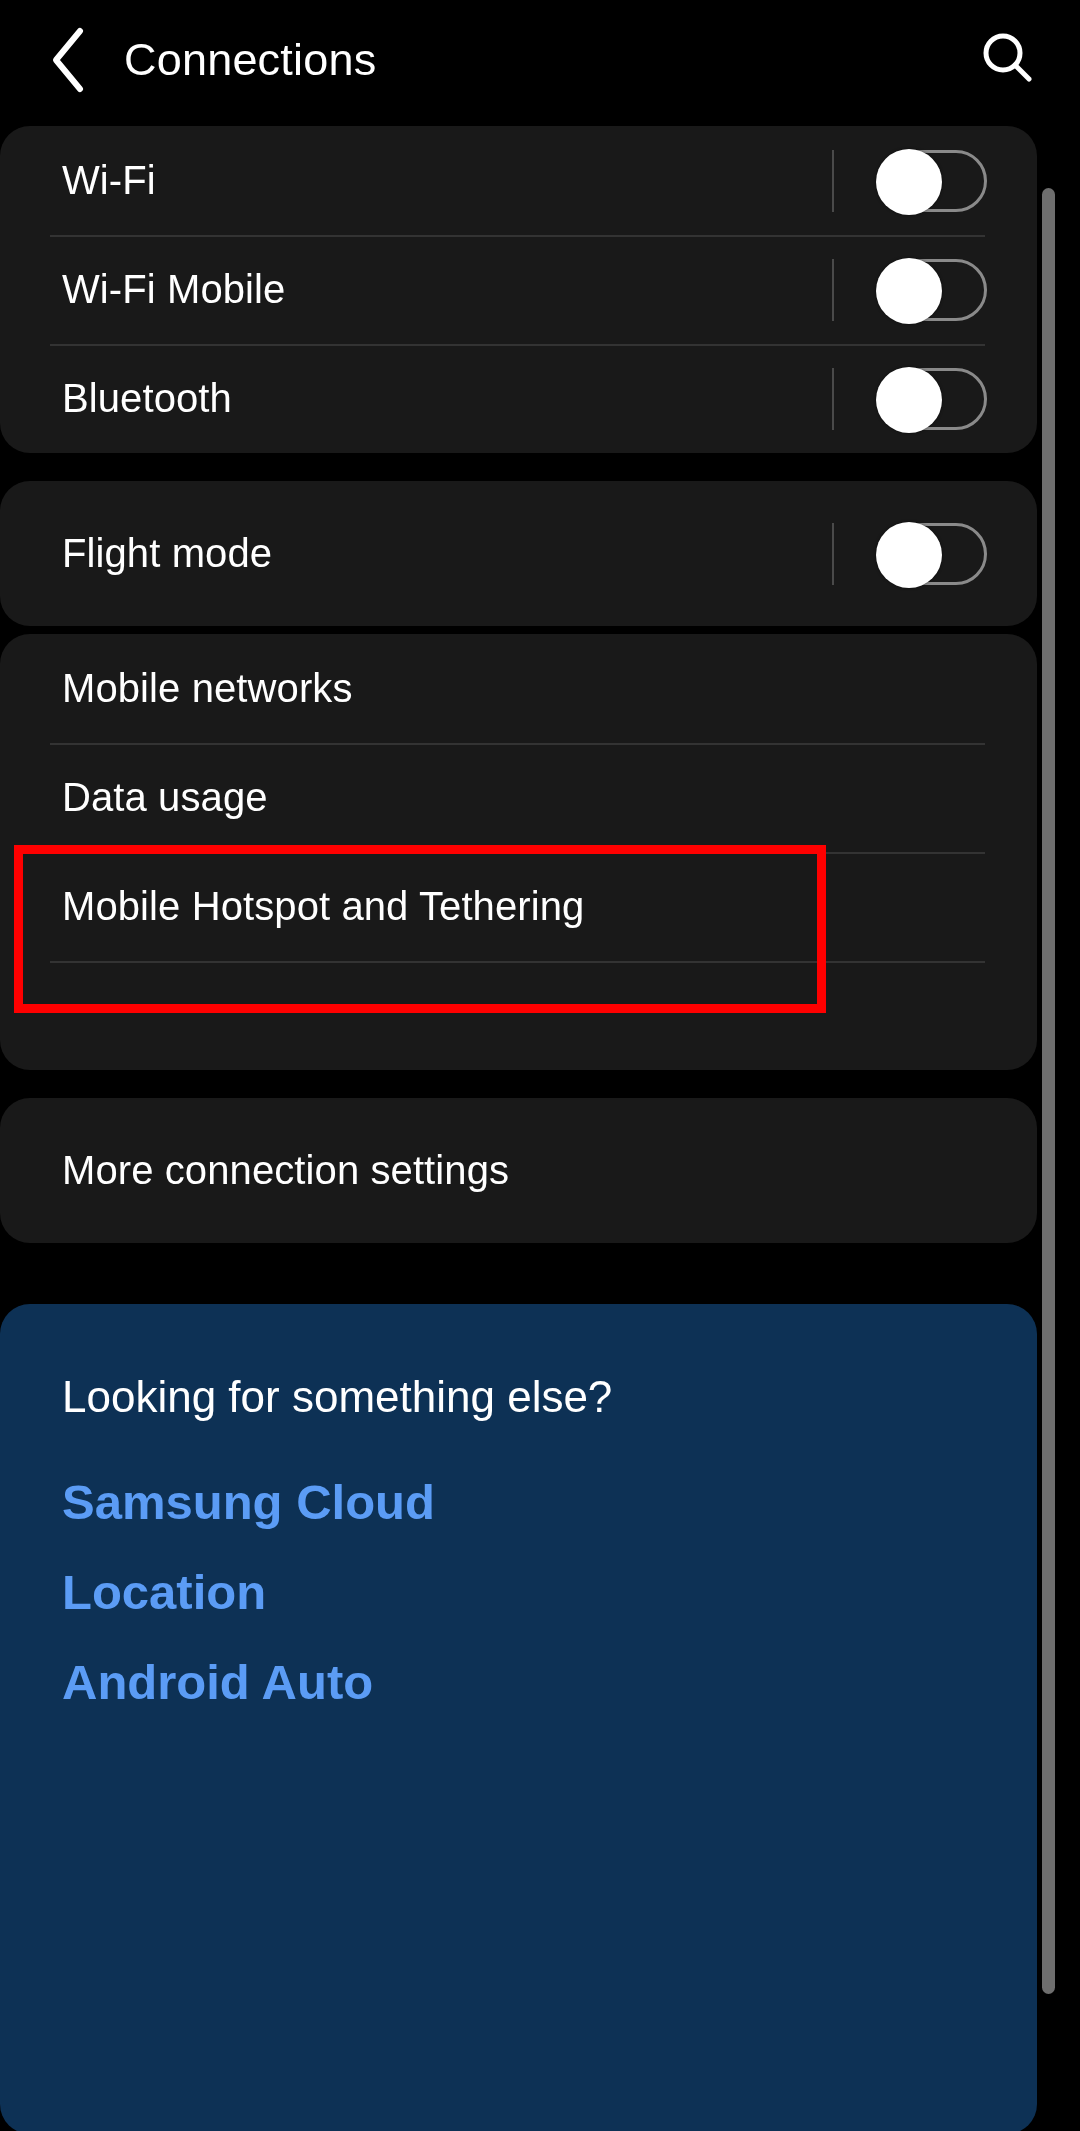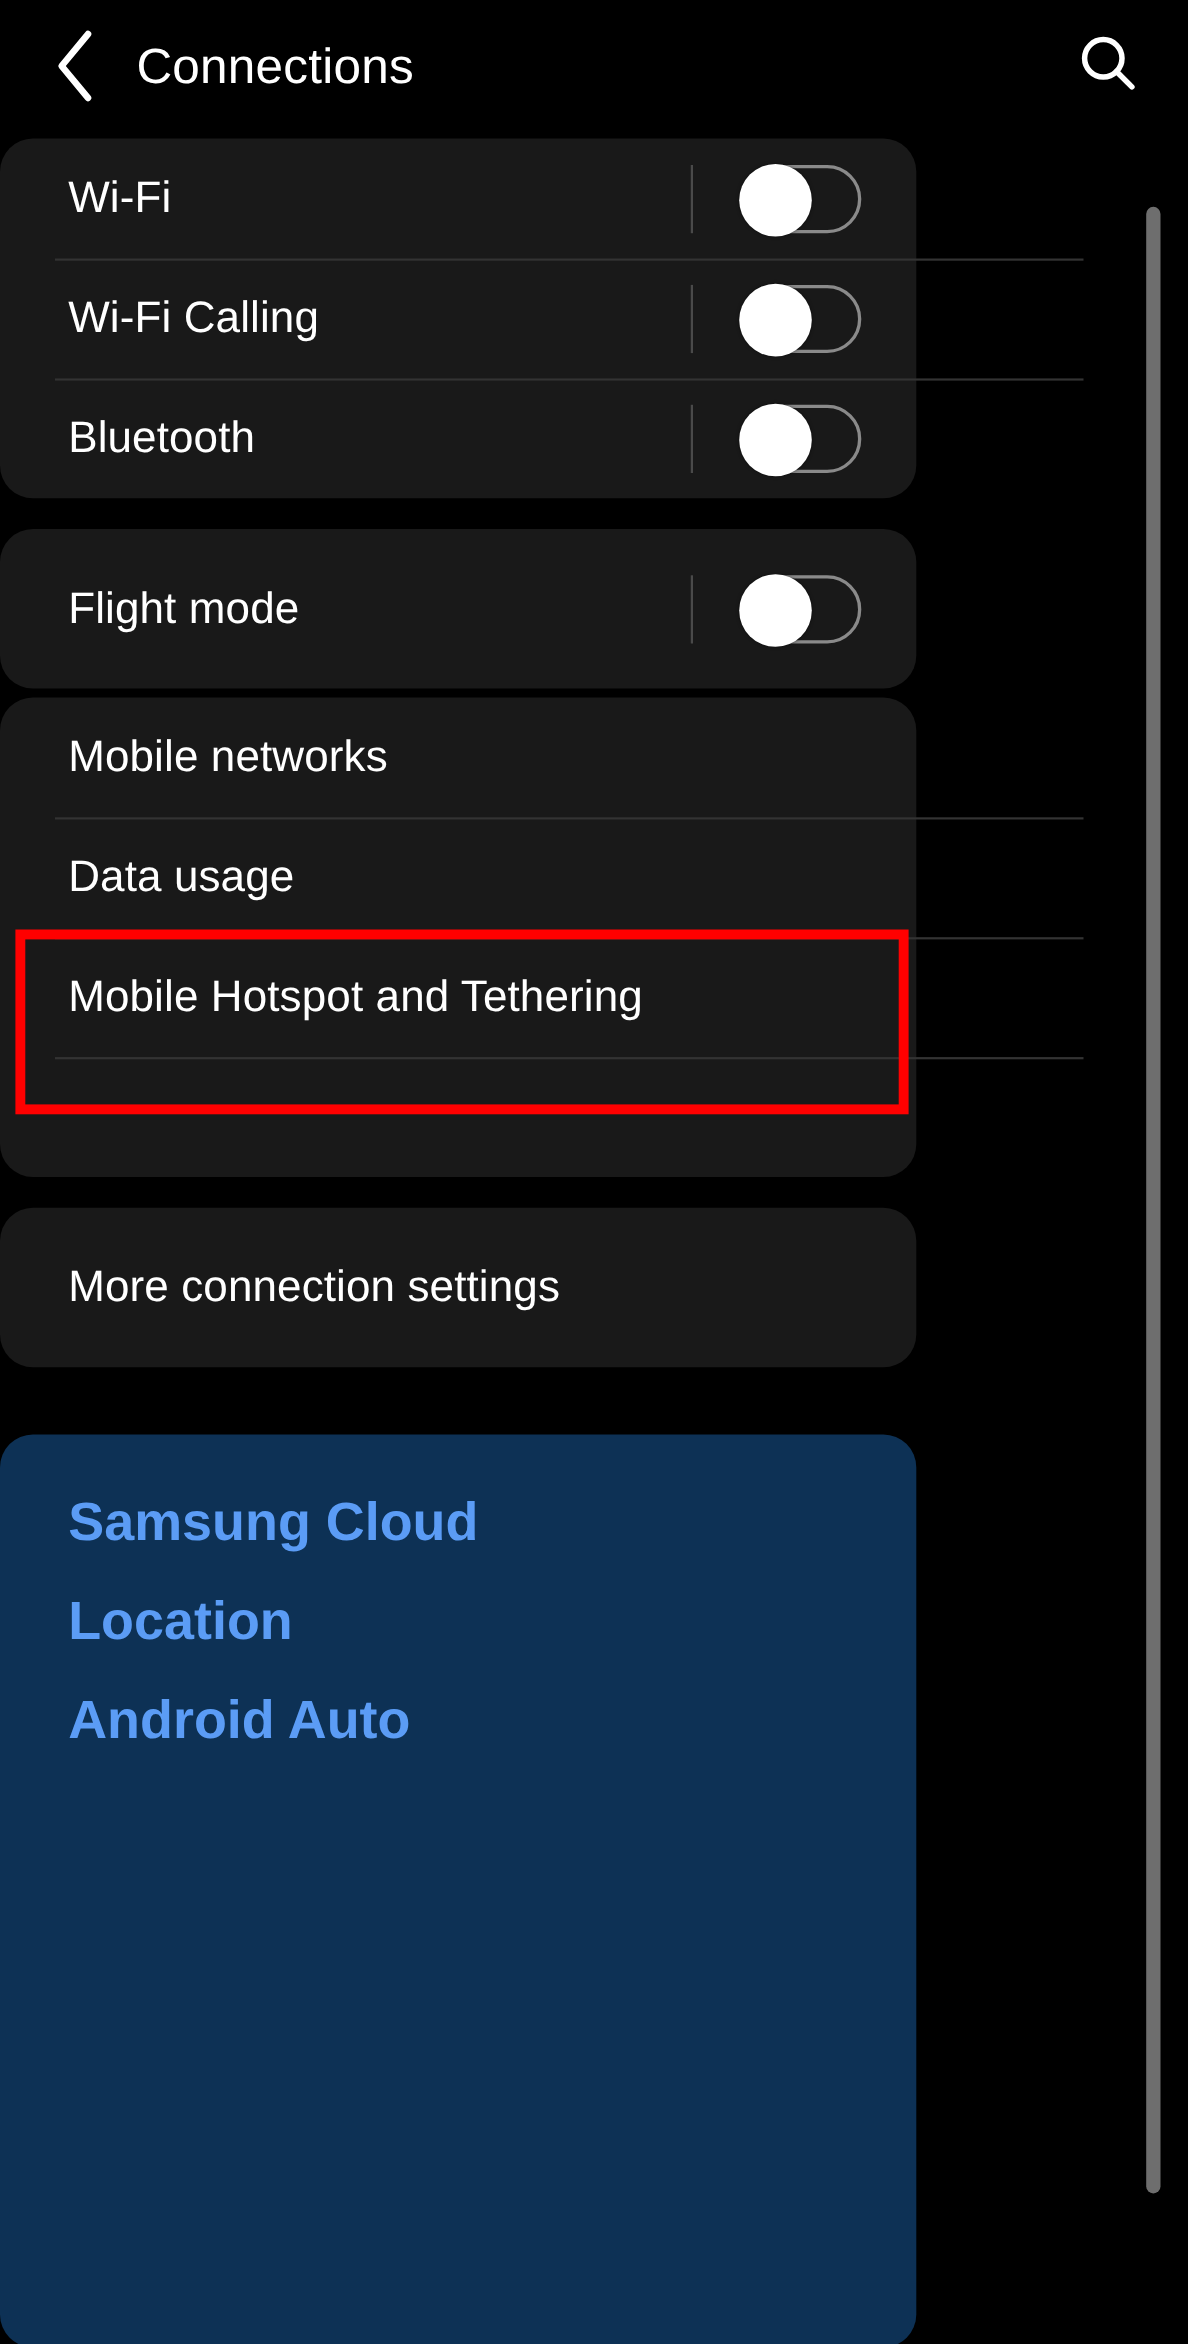--- a/index.html
+++ b/index.html
@@ -30,21 +30,21 @@
   .header-spacer { flex:1 1 auto; }
   .search-btn {
     width:100px; height:100px; margin-right:22px;
     display:flex; align-items:center; justify-content:center; cursor:pointer;
   }
 
   
   .content { position:absolute; top:120px; left:0; width:1080px; height:2011px; }
 
   .card {
-    position:absolute; left:0; width:833px;
+    position:absolute; left:0; width:1037px;
     background:#191919;
     border-radius:30px;
   }
   .card.blue { background:#0d3155; }
 
   .row {
     position:relative; width:100%;
     display:flex; align-items:center;
     padding:0 0 0 62px;
     cursor:pointer;
@@ -140,21 +140,21 @@
         <div class="toggle-wrap">
           <div class="toggle-sep"></div>
           <div class="toggle">
             <div class="knob"></div>
           </div>
         </div>
       </div>
       <div class="divider" style="top:109px;"></div>
 
       <div class="row" style="height:109px;">
-        <div class="row-label">Wi-Fi Calling</div>
+        <div class="row-label">Wi-Fi Mobile</div>
         <div class="row-spacer"></div>
         <div class="toggle-wrap">
           <div class="toggle-sep"></div>
           <div class="toggle">
             <div class="knob"></div>
           </div>
         </div>
       </div>
       <div class="divider" style="top:218px;"></div>
 
@@ -202,20 +202,21 @@
       </div>
     </div>
 
     <div class="card" style="top:978px; height:145px;">
       <div class="row" style="height:145px;">
         <div class="row-label">More connection settings</div>
       </div>
     </div>
 
     <div class="card blue" style="top:1184px; height:830px;">
+      <div class="promo-title" style="padding-top:68px;">Looking for something else?</div>
       <div class="promo-link" style="padding-top:52px;">Samsung Cloud</div>
       <div class="promo-link" style="padding-top:34px;">Location</div>
       <div class="promo-link" style="padding-top:34px;">Android Auto</div>
     </div>
 
     <div class="scrollbar" style="top:68px; height:1806px;"></div>
 
   </div>
 
   <div class="annotation-box" style="left:14px; top:845px; width:812px; height:168px;"></div>

